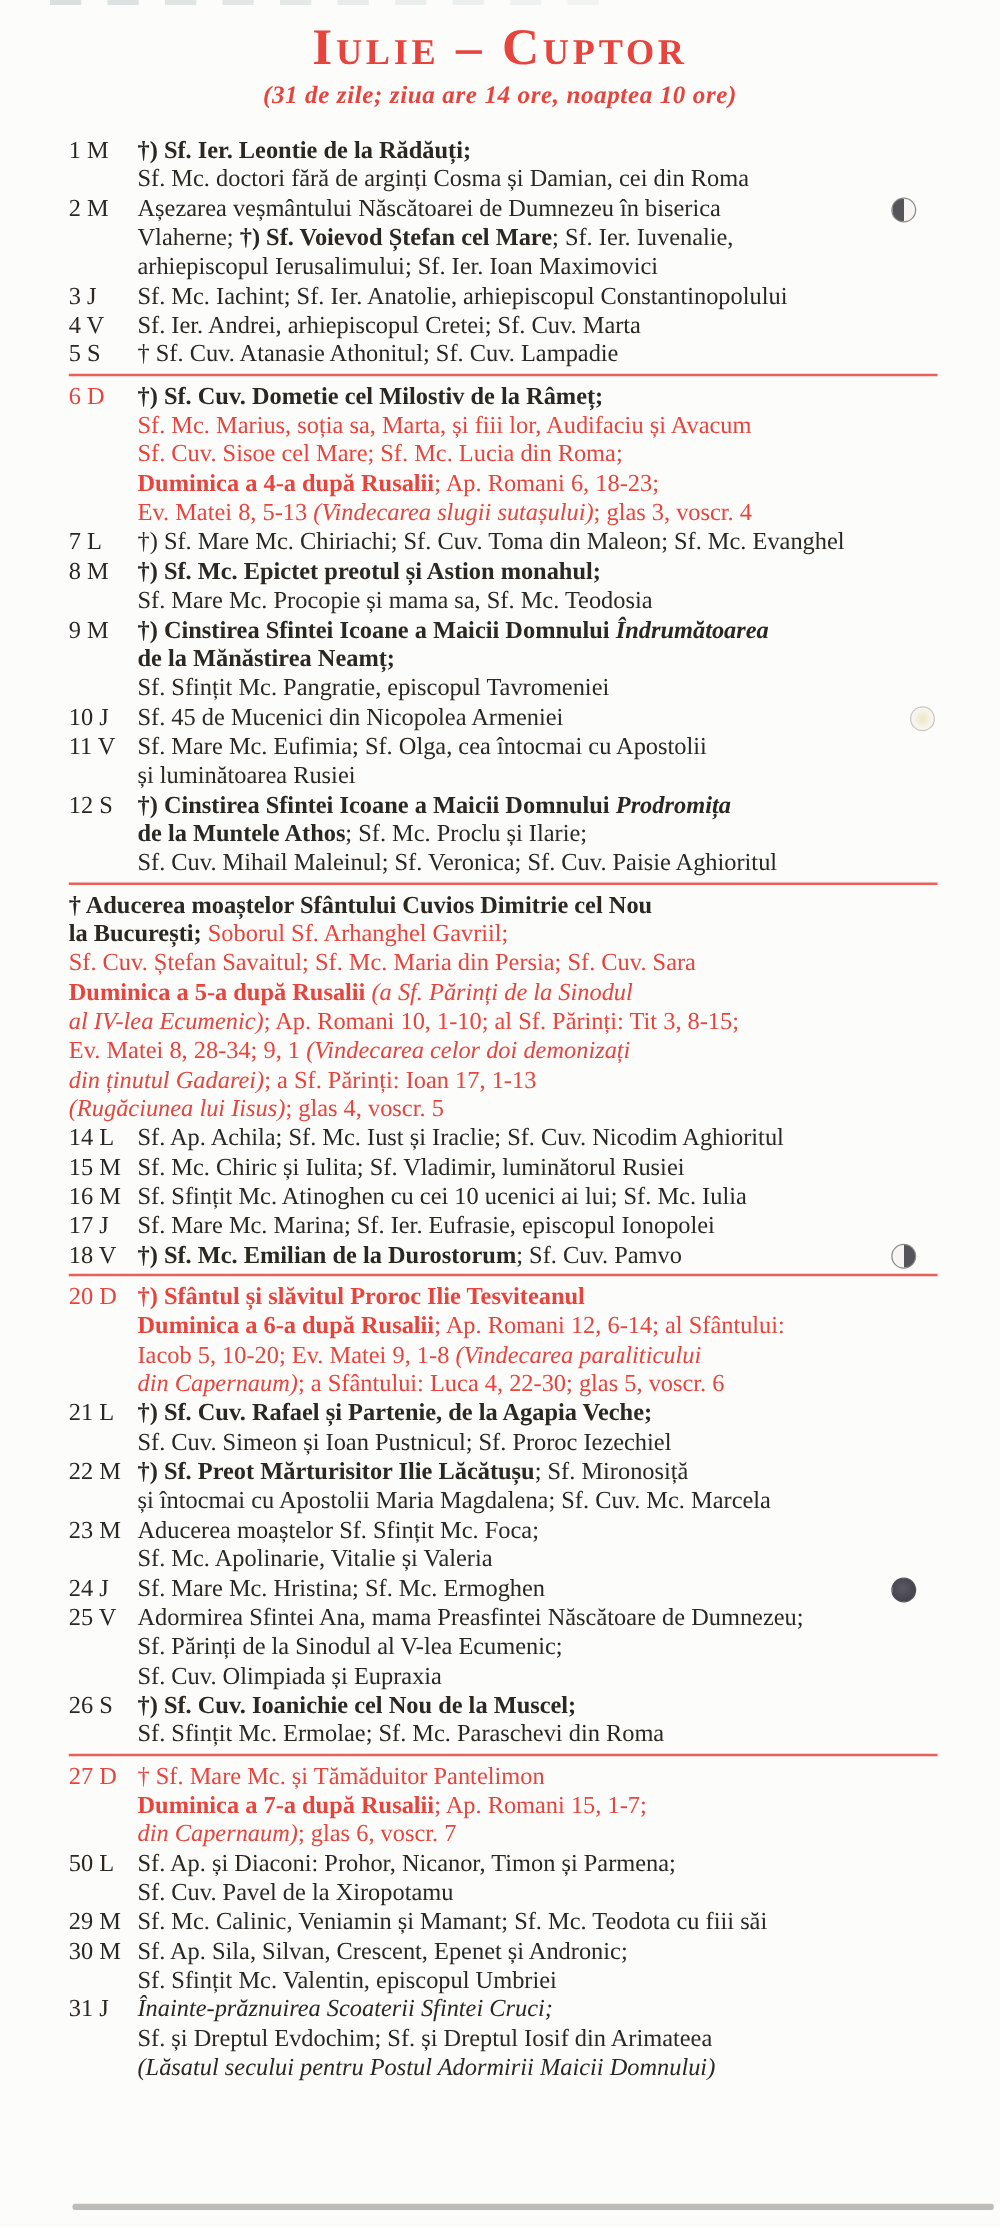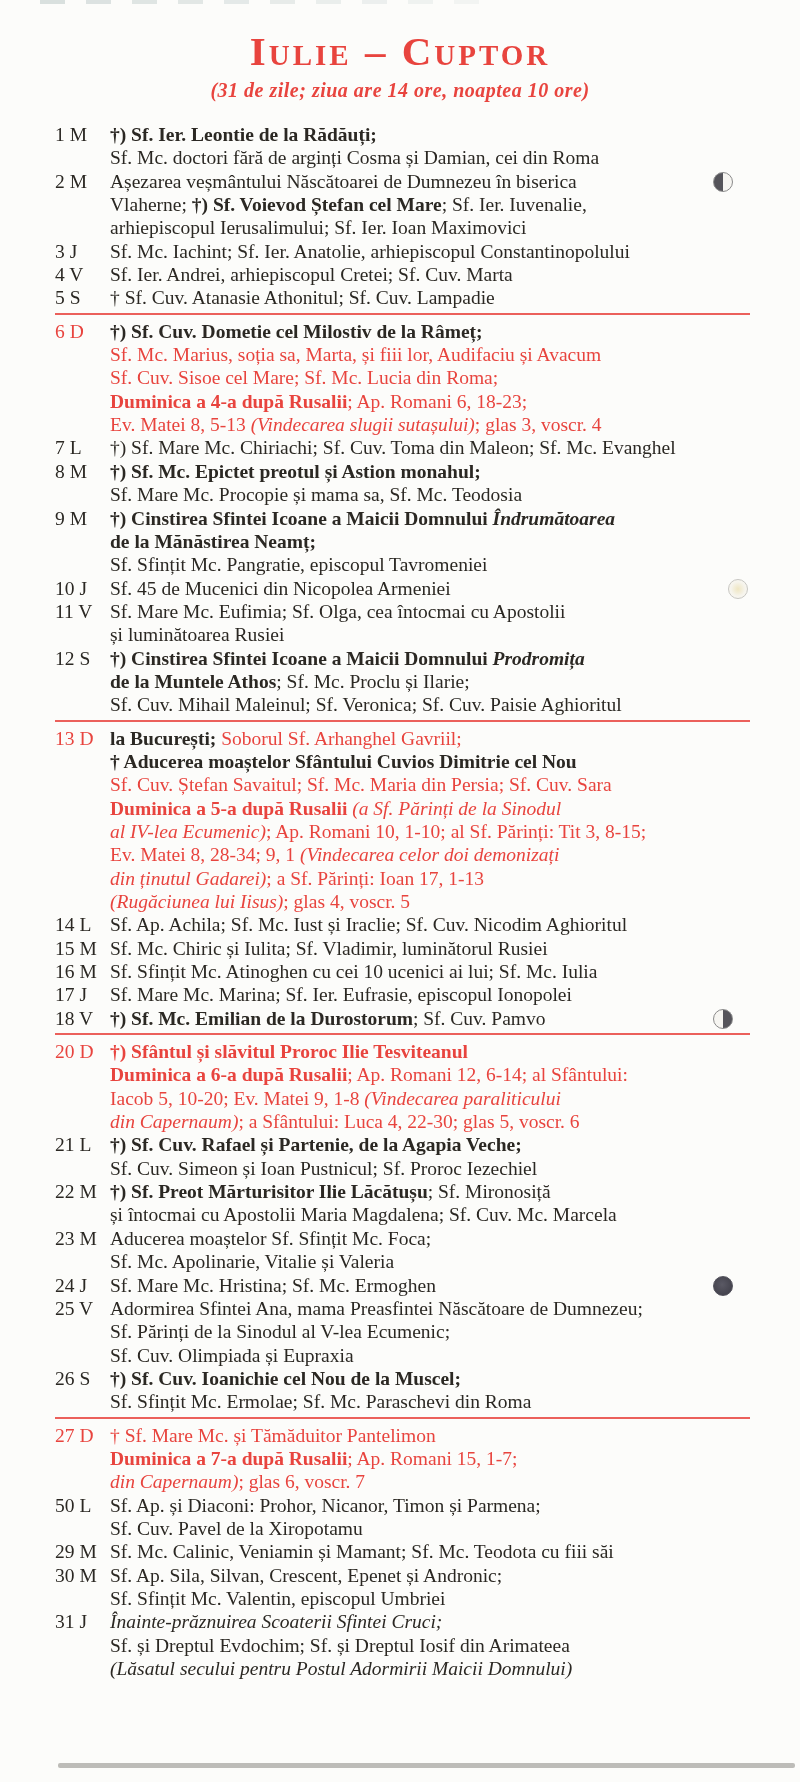--- a/index.html
+++ b/index.html
@@ -2,21 +2,21 @@
 <html style="--red: #e8443e; --ink: #2b2823;"><head>
 <meta charset="utf-8">
 <style>
   html,body{margin:0;padding:0;background:#ffffff;}
   .page{
     width:800px;height:1782px;position:relative;overflow:hidden;
     background:#fcfcfa;
     font-family:"Liberation Serif", serif;
     color:var(--ink,#2b2823);
   }
-  .hdr{text-align:center;padding-top:26px;}
+  .hdr{text-align:center;padding-top:12px;}
   .title{
     font-variant:small-caps;font-weight:bold;font-size:41px;line-height:50px;
     letter-spacing:3px;color:var(--red,#e8443e);margin:0;
   }
   .sub{
     font-style:italic;font-weight:bold;font-size:20px;line-height:24px;
     color:var(--red,#e8443e);margin-top:2px;letter-spacing:0.5px;
   }
   #days{margin:21px 0 0 55px;width:695px;}
   .day{display:flex;position:relative;}
@@ -130,24 +130,23 @@
       <div class="day">
         <div class="dl">12 S</div>
         <div class="dt">
           <div class="ln"><span class="s-b">†) Cinstirea Sfintei Icoane a Maicii Domnului </span><span class="s-b s-i">Prodromița</span></div>
           <div class="ln"><span class="s-b">de la Muntele Athos</span><span class="">; Sf. Mc. Proclu și Ilarie;</span></div>
           <div class="ln"><span class="">Sf. Cuv. Mihail Maleinul; Sf. Veronica; Sf. Cuv. Paisie Aghioritul</span></div>
         </div>
       </div>
       <div class="sep"></div>
       <div class="day">
-        <div class="dl s-r">13 D</div>
-        <div class="dt">
+        <div class="dt">
+          <div class="ln"><span class="s-b">† Aducerea moaștelor Sfântului Cuvios Dimitrie cel Nou</span></div>
           <div class="ln"><span class="s-b">la București; </span><span class="s-r">Soborul Sf. Arhanghel Gavriil;</span></div>
-          <div class="ln"><span class="s-b">† Aducerea moaștelor Sfântului Cuvios Dimitrie cel Nou</span></div>
           <div class="ln"><span class="s-r">Sf. Cuv. Ștefan Savaitul; Sf. Mc. Maria din Persia; Sf. Cuv. Sara</span></div>
           <div class="ln"><span class="s-r s-b">Duminica a 5-a după Rusalii </span><span class="s-r s-i">(a Sf. Părinți de la Sinodul</span></div>
           <div class="ln"><span class="s-r s-i">al IV-lea Ecumenic)</span><span class="s-r">; Ap. Romani 10, 1-10; al Sf. Părinți: Tit 3, 8-15;</span></div>
           <div class="ln"><span class="s-r">Ev. Matei 8, 28-34; 9, 1 </span><span class="s-r s-i">(Vindecarea celor doi demonizați</span></div>
           <div class="ln"><span class="s-r s-i">din ținutul Gadarei)</span><span class="s-r">; a Sf. Părinți: Ioan 17, 1-13</span></div>
           <div class="ln"><span class="s-r s-i">(Rugăciunea lui Iisus)</span><span class="s-r">; glas 4, voscr. 5</span></div>
         </div>
       </div>
       <div class="day">
         <div class="dl">14 L</div>

